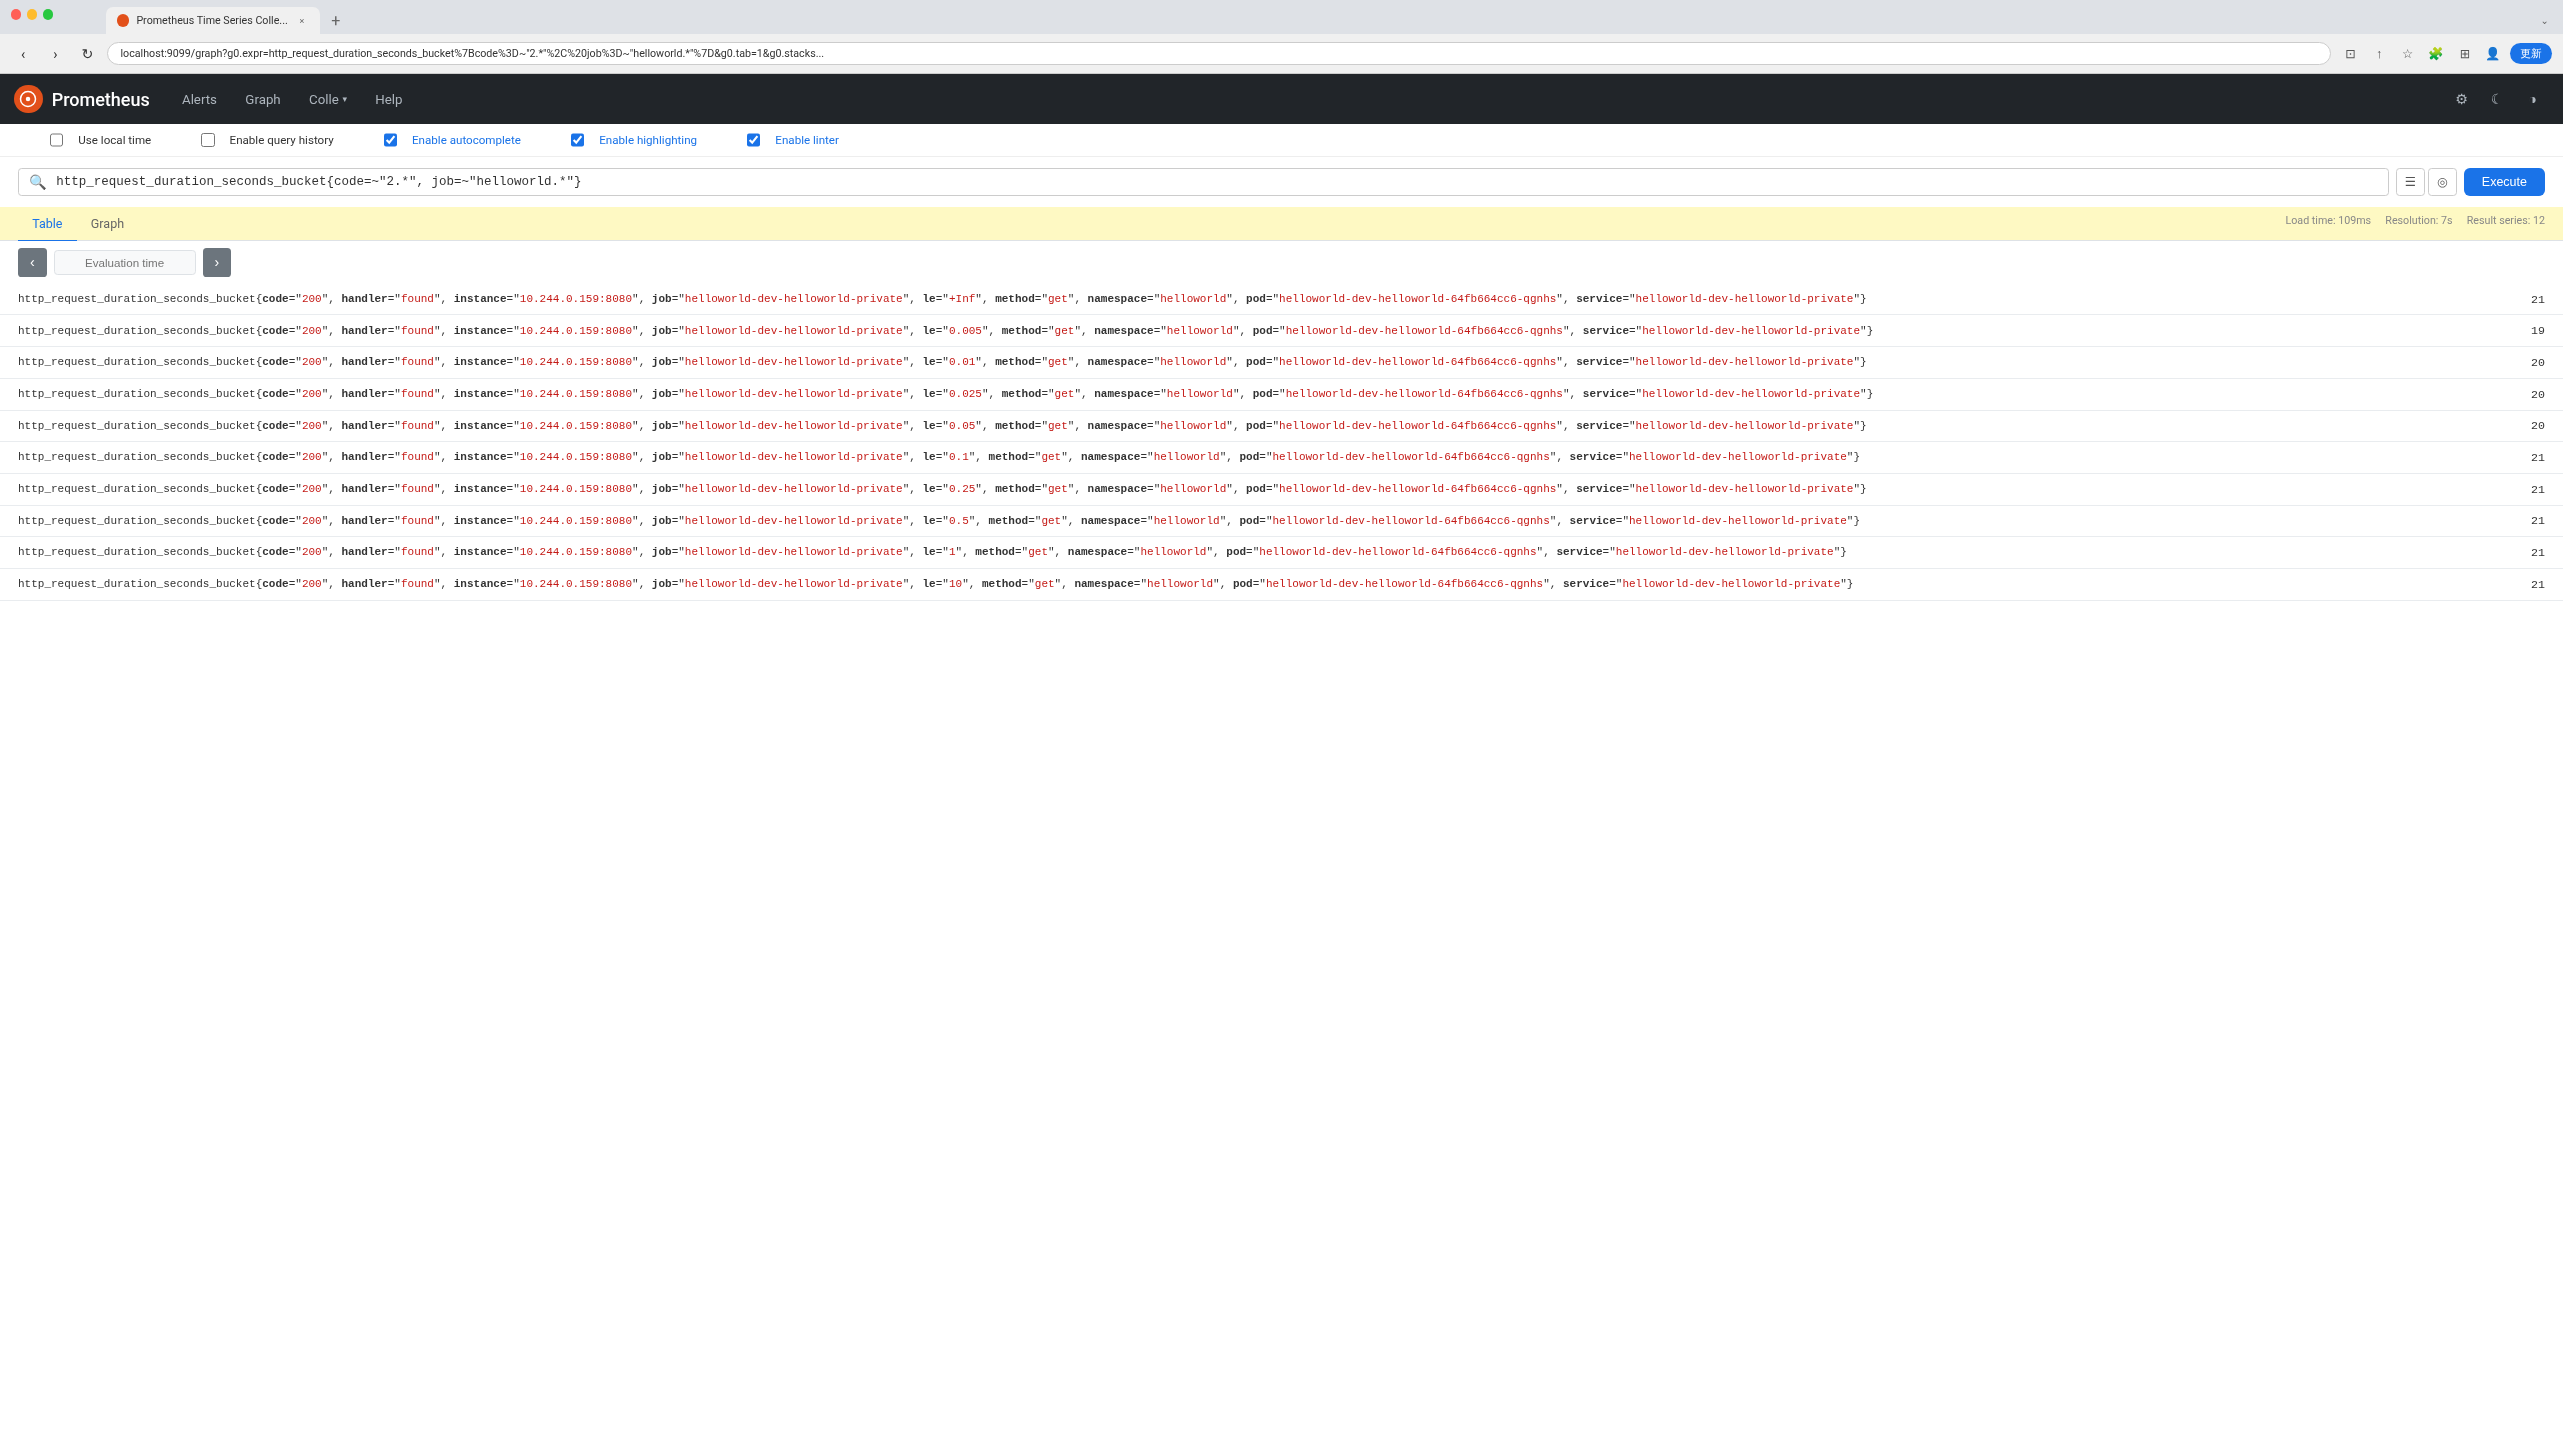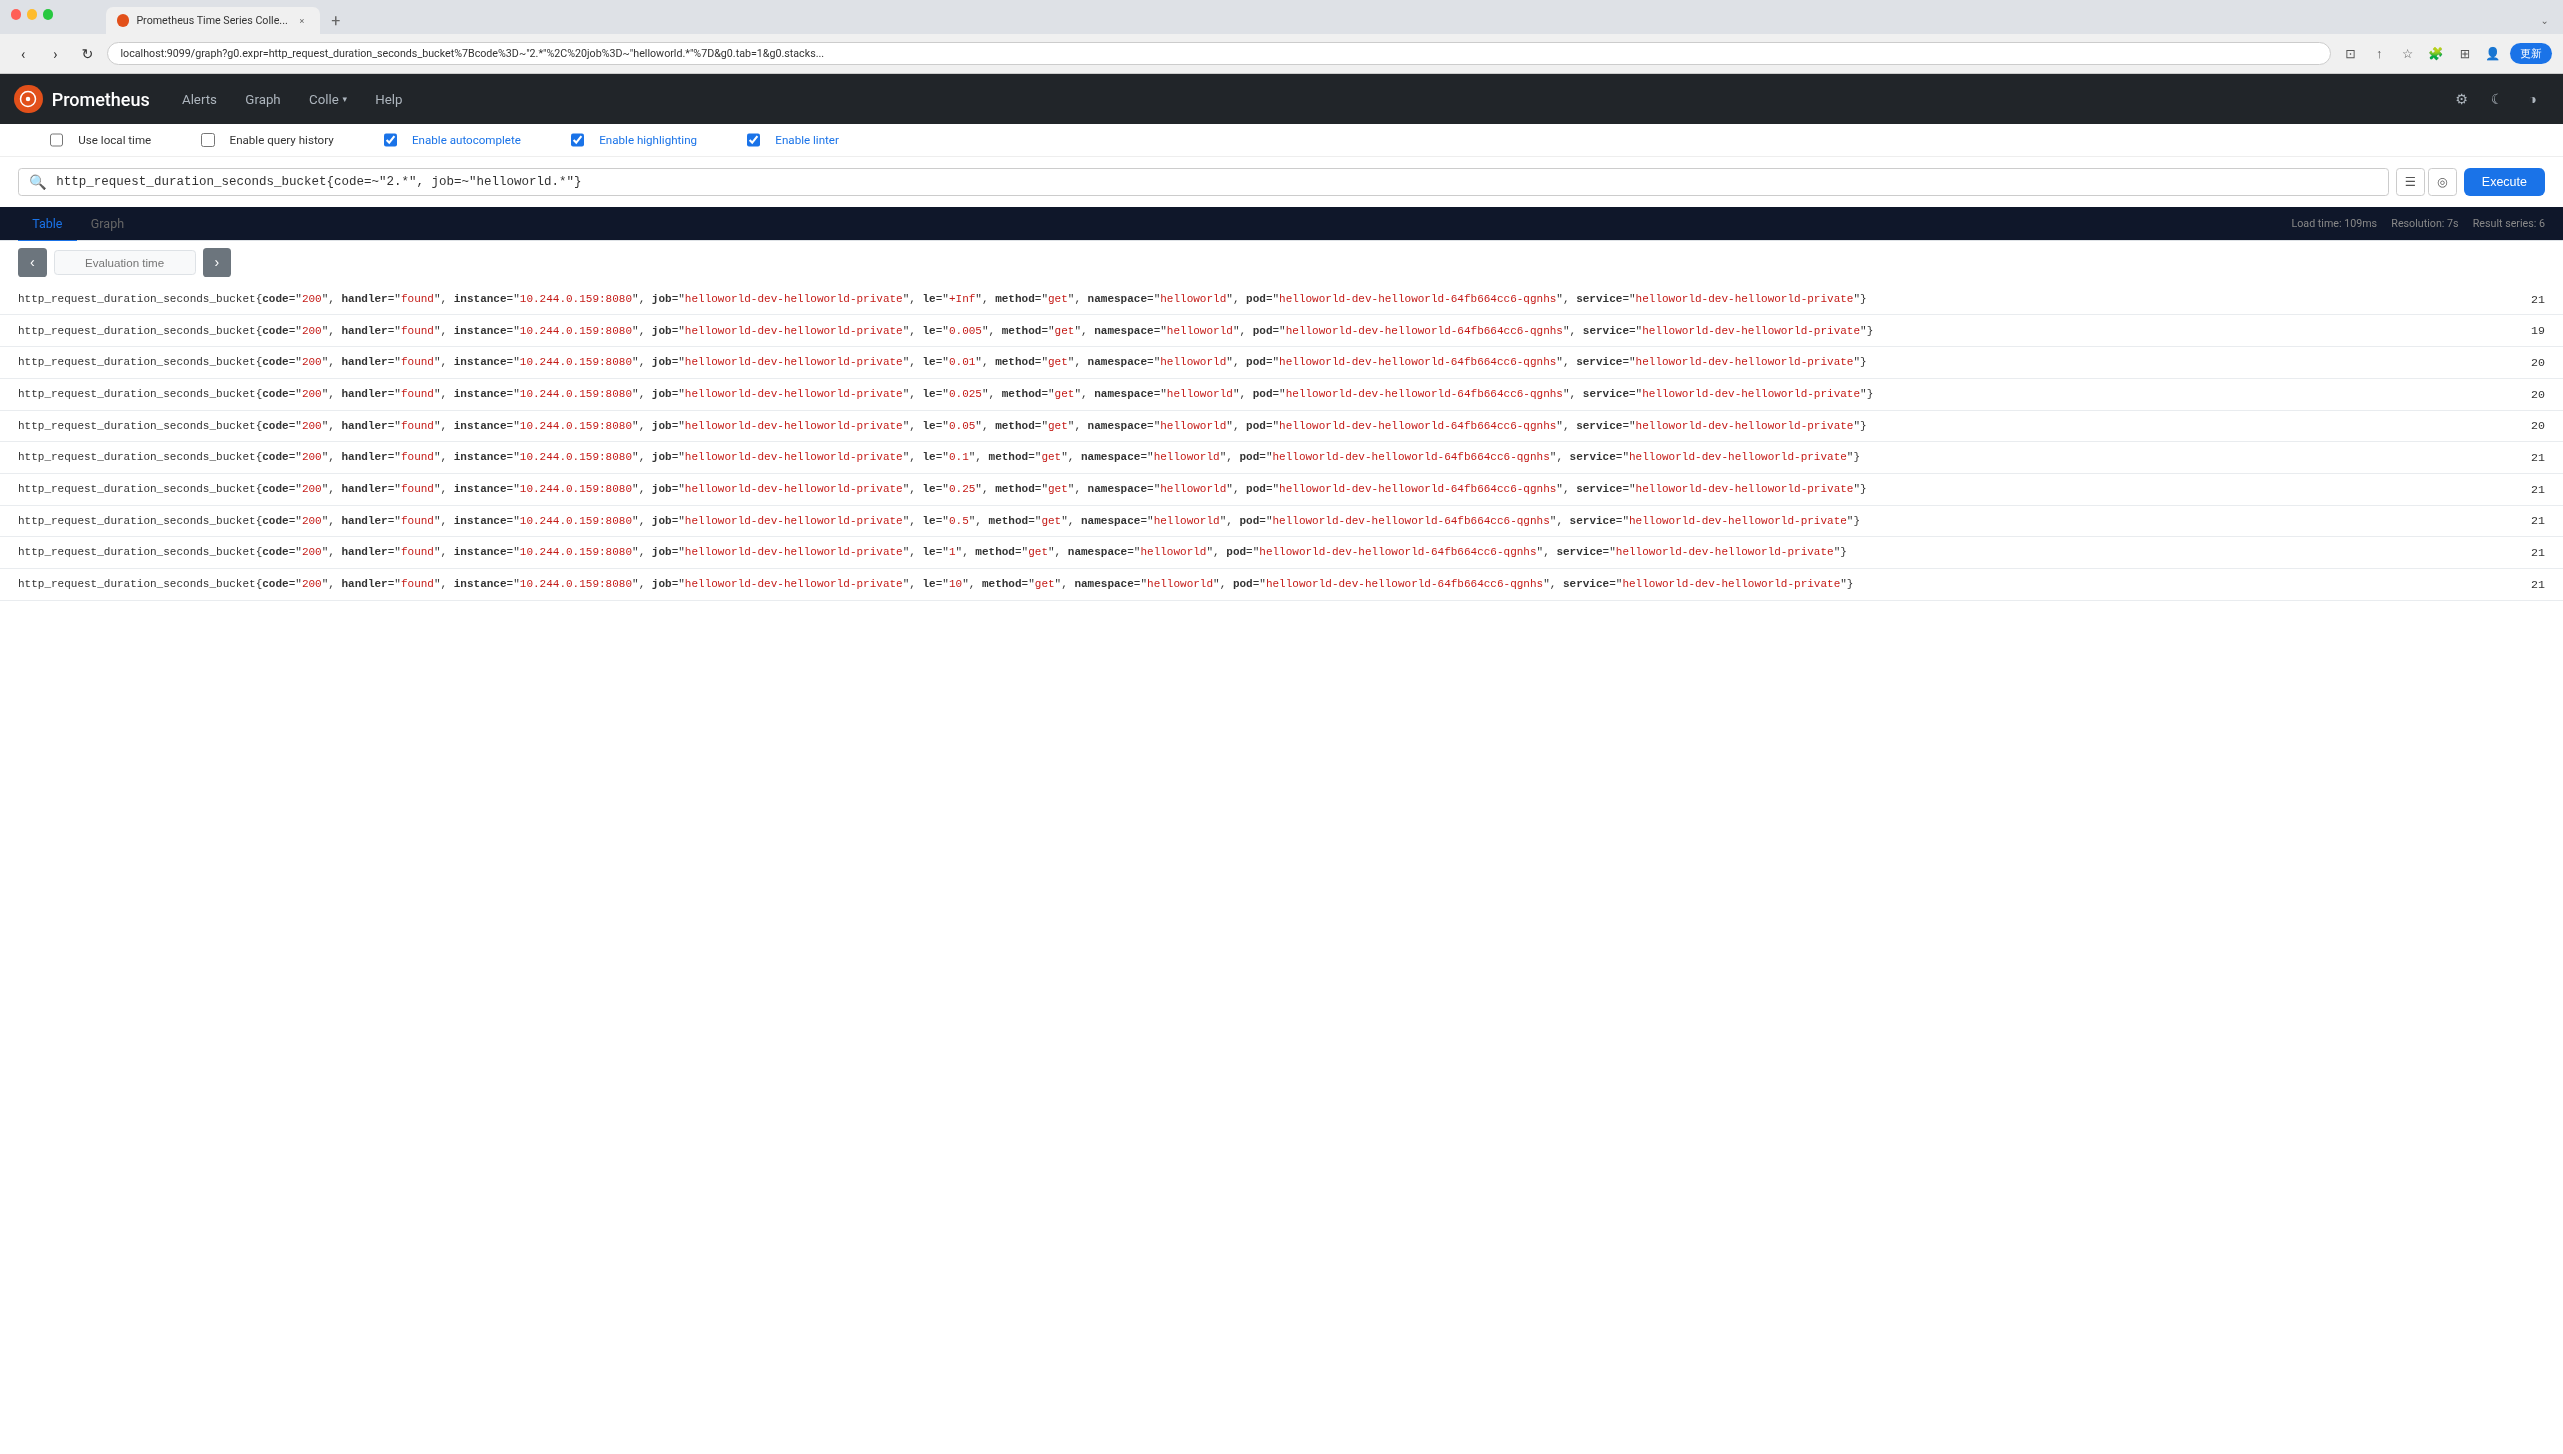--- a/index.html
+++ b/index.html
@@ -122,24 +122,24 @@
       color: #333;
     }
     .query-icon { color: #888; font-size: 14.2px; }
     .query-actions { display: flex; gap: 3.6px; }
     .query-action-btn { width: 28.5px; height: 28.5px; border: 0.9px solid #ccc; border-radius: 3.6px; display: flex; align-items: center; justify-content: center; cursor: pointer; color: #555; background: #fff; font-size: 12.5px; }
     .execute-btn { background: #1a73e8; color: #ffffff; border: none; border-radius: 6px; padding: 7.1px 18px; font-size: 12.5px; cursor: pointer; font-weight: 500; }
 
     
     .tabs-bar {
       display: flex;
-      align-items: center;
+      align-items: flex-start;
       border-bottom: 0.9px solid #dee2e6;
       padding: 0 18px;
-      background: #0f172a;
+      background: #fef9c3;
       justify-content: space-between;
     }
     .tabs-left { display: flex; }
     .tab-item {
       padding: 9px 14.2px;
       cursor: pointer;
       font-size: 12.5px;
       color: #666;
       border-bottom: 1.8px solid transparent;
       margin-bottom: -0.9px;
@@ -295,21 +295,21 @@
 </div>
 
 <div class="tabs-bar">
   <div class="tabs-left">
     <div class="tab-item active">Table</div>
     <div class="tab-item">Graph</div>
   </div>
   <div class="tabs-meta">
     <span>Load time: 109ms</span>
     <span>Resolution: 7s</span>
-    <span>Result series: 6</span>
+    <span>Result series: 12</span>
   </div>
 </div>
 
 <div class="eval-bar">
   <button class="eval-nav-btn">‹</button>
   <input class="eval-input" placeholder="Evaluation time" style="">
   <button class="eval-nav-btn">›</button>
 </div>
 
 <div class="results-table" id="results-container">

